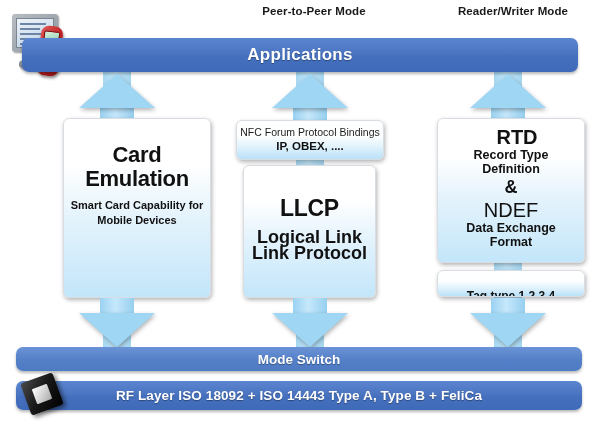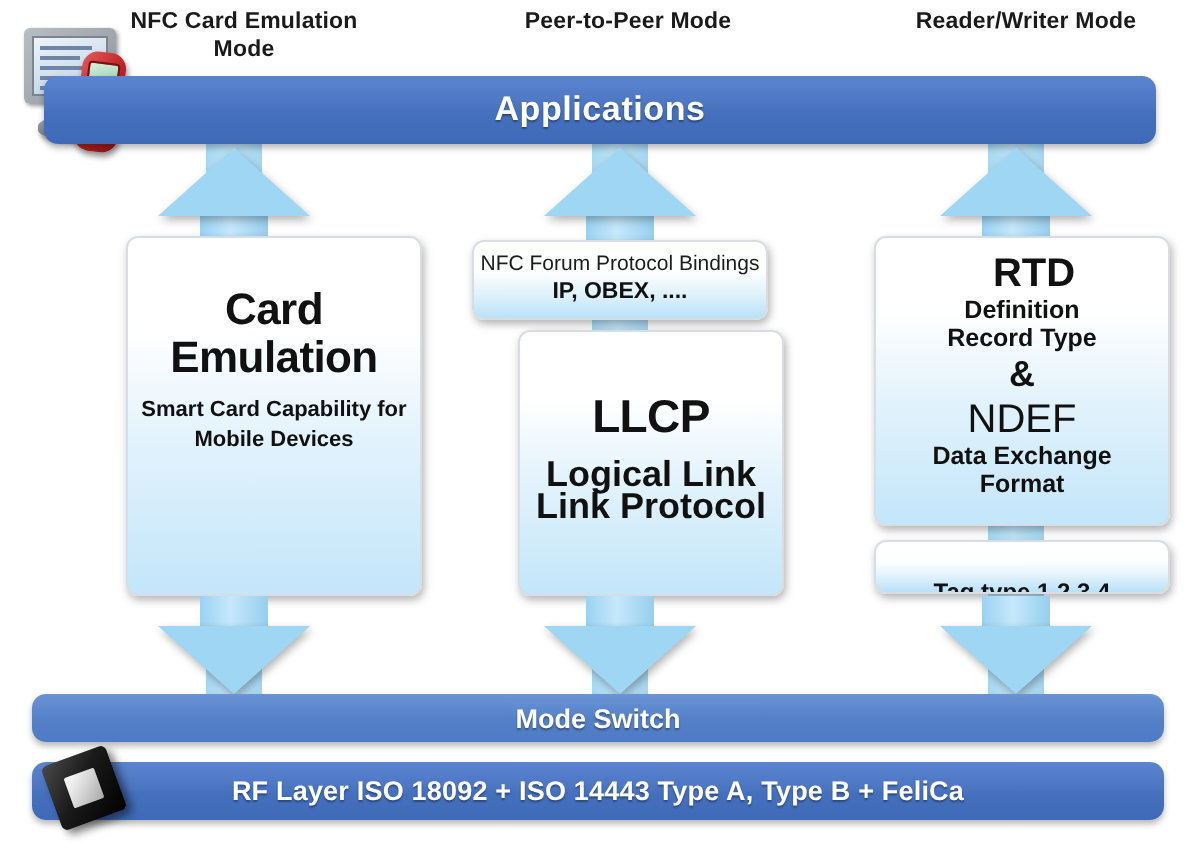--- a/index.html
+++ b/index.html
@@ -112,21 +112,21 @@
     text-align: center;
     color: #111111;
     box-sizing: border-box;
     overflow: hidden;
   }
   .box-small {
     background: linear-gradient(to bottom, #ffffff 0%, #fdfefe 40%, #dcf0fb 72%, #b9e1f8 100%);
   }
 
   #card-emulation-box { left: 63px;  top: 118px; width: 148px; height: 180px; padding-top: 24px; }
-  #llcp-box           { left: 243px; top: 165px; width: 133px; height: 133px; padding-top: 30px; margin-left: 16px; }
+  #llcp-box           { left: 243px; top: 165px; width: 133px; height: 133px; padding-top: 30px; }
   #bindings-box       { left: 236px; top: 120px; width: 148px; height: 40px; padding-top: 5px; }
   #rtd-ndef-box       { left: 437px; top: 118px; width: 148px; height: 145px; padding-top: 8px; }
   #tag-type-box       { left: 437px; top: 270px; width: 148px; height: 27px; padding-top: 18px; }
 
   .box-title {
     font-weight: bold;
     font-size: 22px;
     line-height: 24px;
     letter-spacing: -0.3px;
   }
@@ -243,21 +243,20 @@
       <div class="screen-line" style="top:24px;width:24px;"></div>
     </div>
     <div class="monitor-neck"></div>
     <div class="monitor-base"></div>
     <div class="phone-body">
       <div class="phone-screen"></div>
       <div class="phone-keys"></div>
     </div>
   </div>
 
-  <div class="mode-label" id="mode-label-card">NFC Card Emulation Mode</div>
   <div class="mode-label" id="mode-label-p2p">Peer-to-Peer Mode</div>
   <div class="mode-label" id="mode-label-rw">Reader/Writer Mode</div>
 
   <div class="shaft" id="shaft-card"></div>
   <div class="shaft" id="shaft-p2p"></div>
   <div class="shaft" id="shaft-rw"></div>
 
   <div class="bar" id="applications-bar">Applications</div>
 
   <div class="arrow-stem" id="stem-up-card"></div>
@@ -276,22 +275,22 @@
     <div class="bindings-line1">NFC Forum Protocol Bindings</div>
     <div class="bindings-line2">IP, OBEX, ....</div>
   </div>
   <div class="box" id="llcp-box">
     <div class="box-title">LLCP</div>
     <div class="box-sub">Logical Link Link Protocol</div>
   </div>
 
   <div class="box" id="rtd-ndef-box">
     <div class="rtd-title">RTD</div>
+    <div class="rtd-sub">Record Type</div>
     <div class="rtd-sub">Definition</div>
-    <div class="rtd-sub">Record Type</div>
     <div class="rtd-amp">&amp;</div>
     <div class="ndef-title">NDEF</div>
     <div class="rtd-sub">Data Exchange</div>
     <div class="rtd-sub">Format</div>
   </div>
   <div class="box box-small" id="tag-type-box">
     <div class="tag-text">Tag type 1,2,3,4</div>
   </div>
 
   <div class="arrow-stem" id="stem-down-card"></div>

